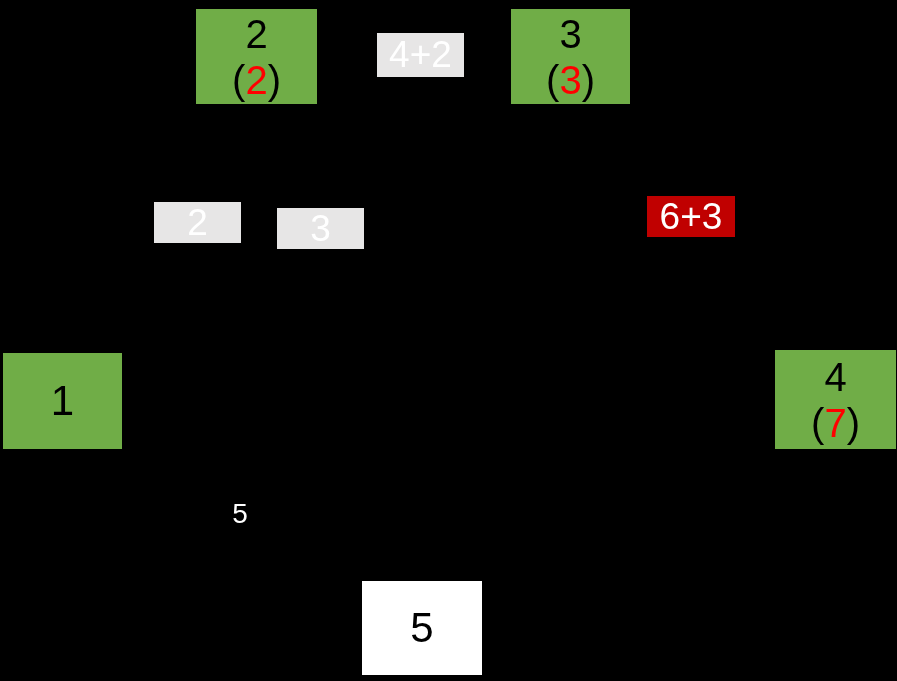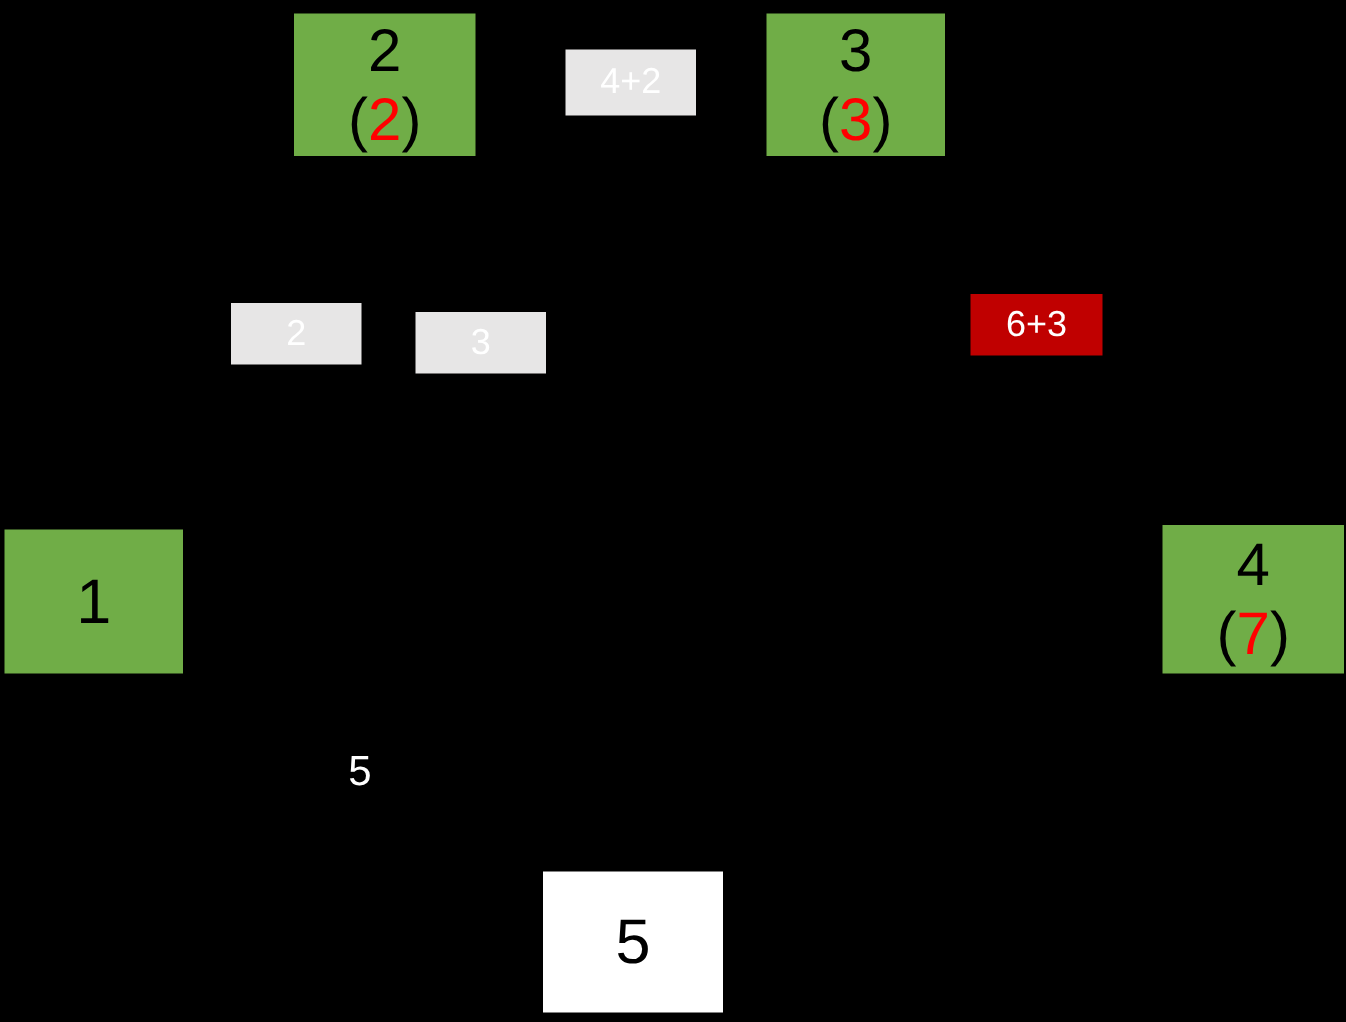--- a/index.html
+++ b/index.html
@@ -8,21 +8,21 @@
     background:#000000; overflow:hidden;
     font-family:"Liberation Sans", sans-serif;
   }
   .box { position:absolute; display:flex; align-items:center; justify-content:center; }
   .node { flex-direction:column; color:#000000; text-align:center; }
   .node .num  { font-size:40px; line-height:46px; }
   .node .cost { font-size:40px; line-height:46px; }
   .node .cost .hl { color:#FF0000; }
   .green-node { background:#70AD47; }
   .white-node { background:#FFFFFF; }
-  .lbl { font-size:24px; color:#FFFFFF; }
+  .lbl { font-size:37px; color:#FFFFFF; }
   .gray-box { background:#E7E6E6; }
   .red-box  { background:#C00000; }
 
   #node1 { left:3px;   top:353px; width:119px; height:96px; }
   #node2 { left:196px; top:9px;   width:121px; height:95px; }
   #node3 { left:511px; top:9px;   width:119px; height:95px; }
   #node4 { left:775px; top:350px; width:121px; height:99px; }
   #node5 { left:362px; top:581px; width:120px; height:94px; }
   #node1 .num, #node5 .num { font-size:42px; }
 

